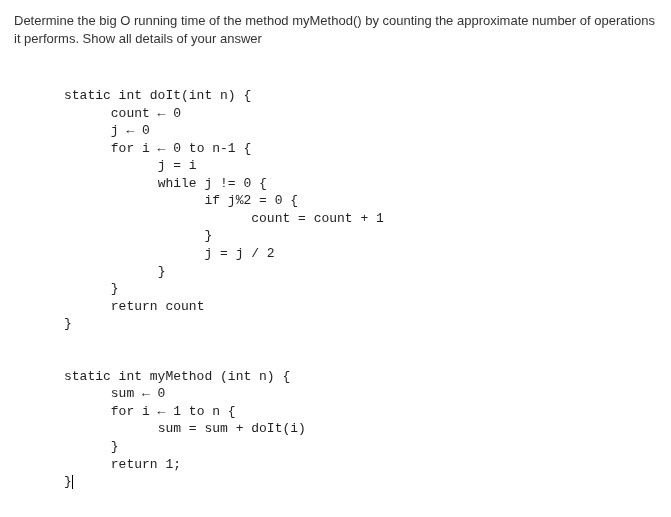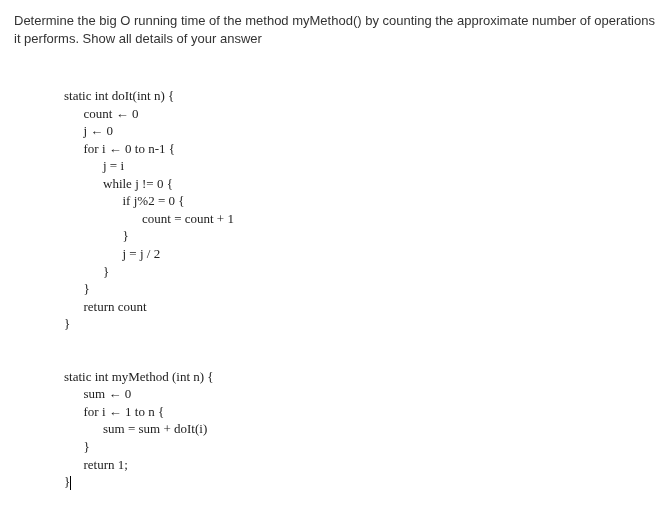--- a/index.html
+++ b/index.html
@@ -15,21 +15,21 @@
       width: 671px;
       height: 517px;
       padding: 12px 14px;
     }
     .instructions {
       color: #333;
       line-height: 1.35;
       margin-bottom: 40px;
     }
     .code-block {
-      font-family: Liberation Serif, serif;
+      font-family: Liberation Mono, monospace;
       font-size: 13px;
       color: #222;
       margin-left: 50px;
       line-height: 1.35;
       white-space: pre;
     }
     .cursor {
       display: inline-block;
       border-left: 1px solid #000;
       height: 14px;

